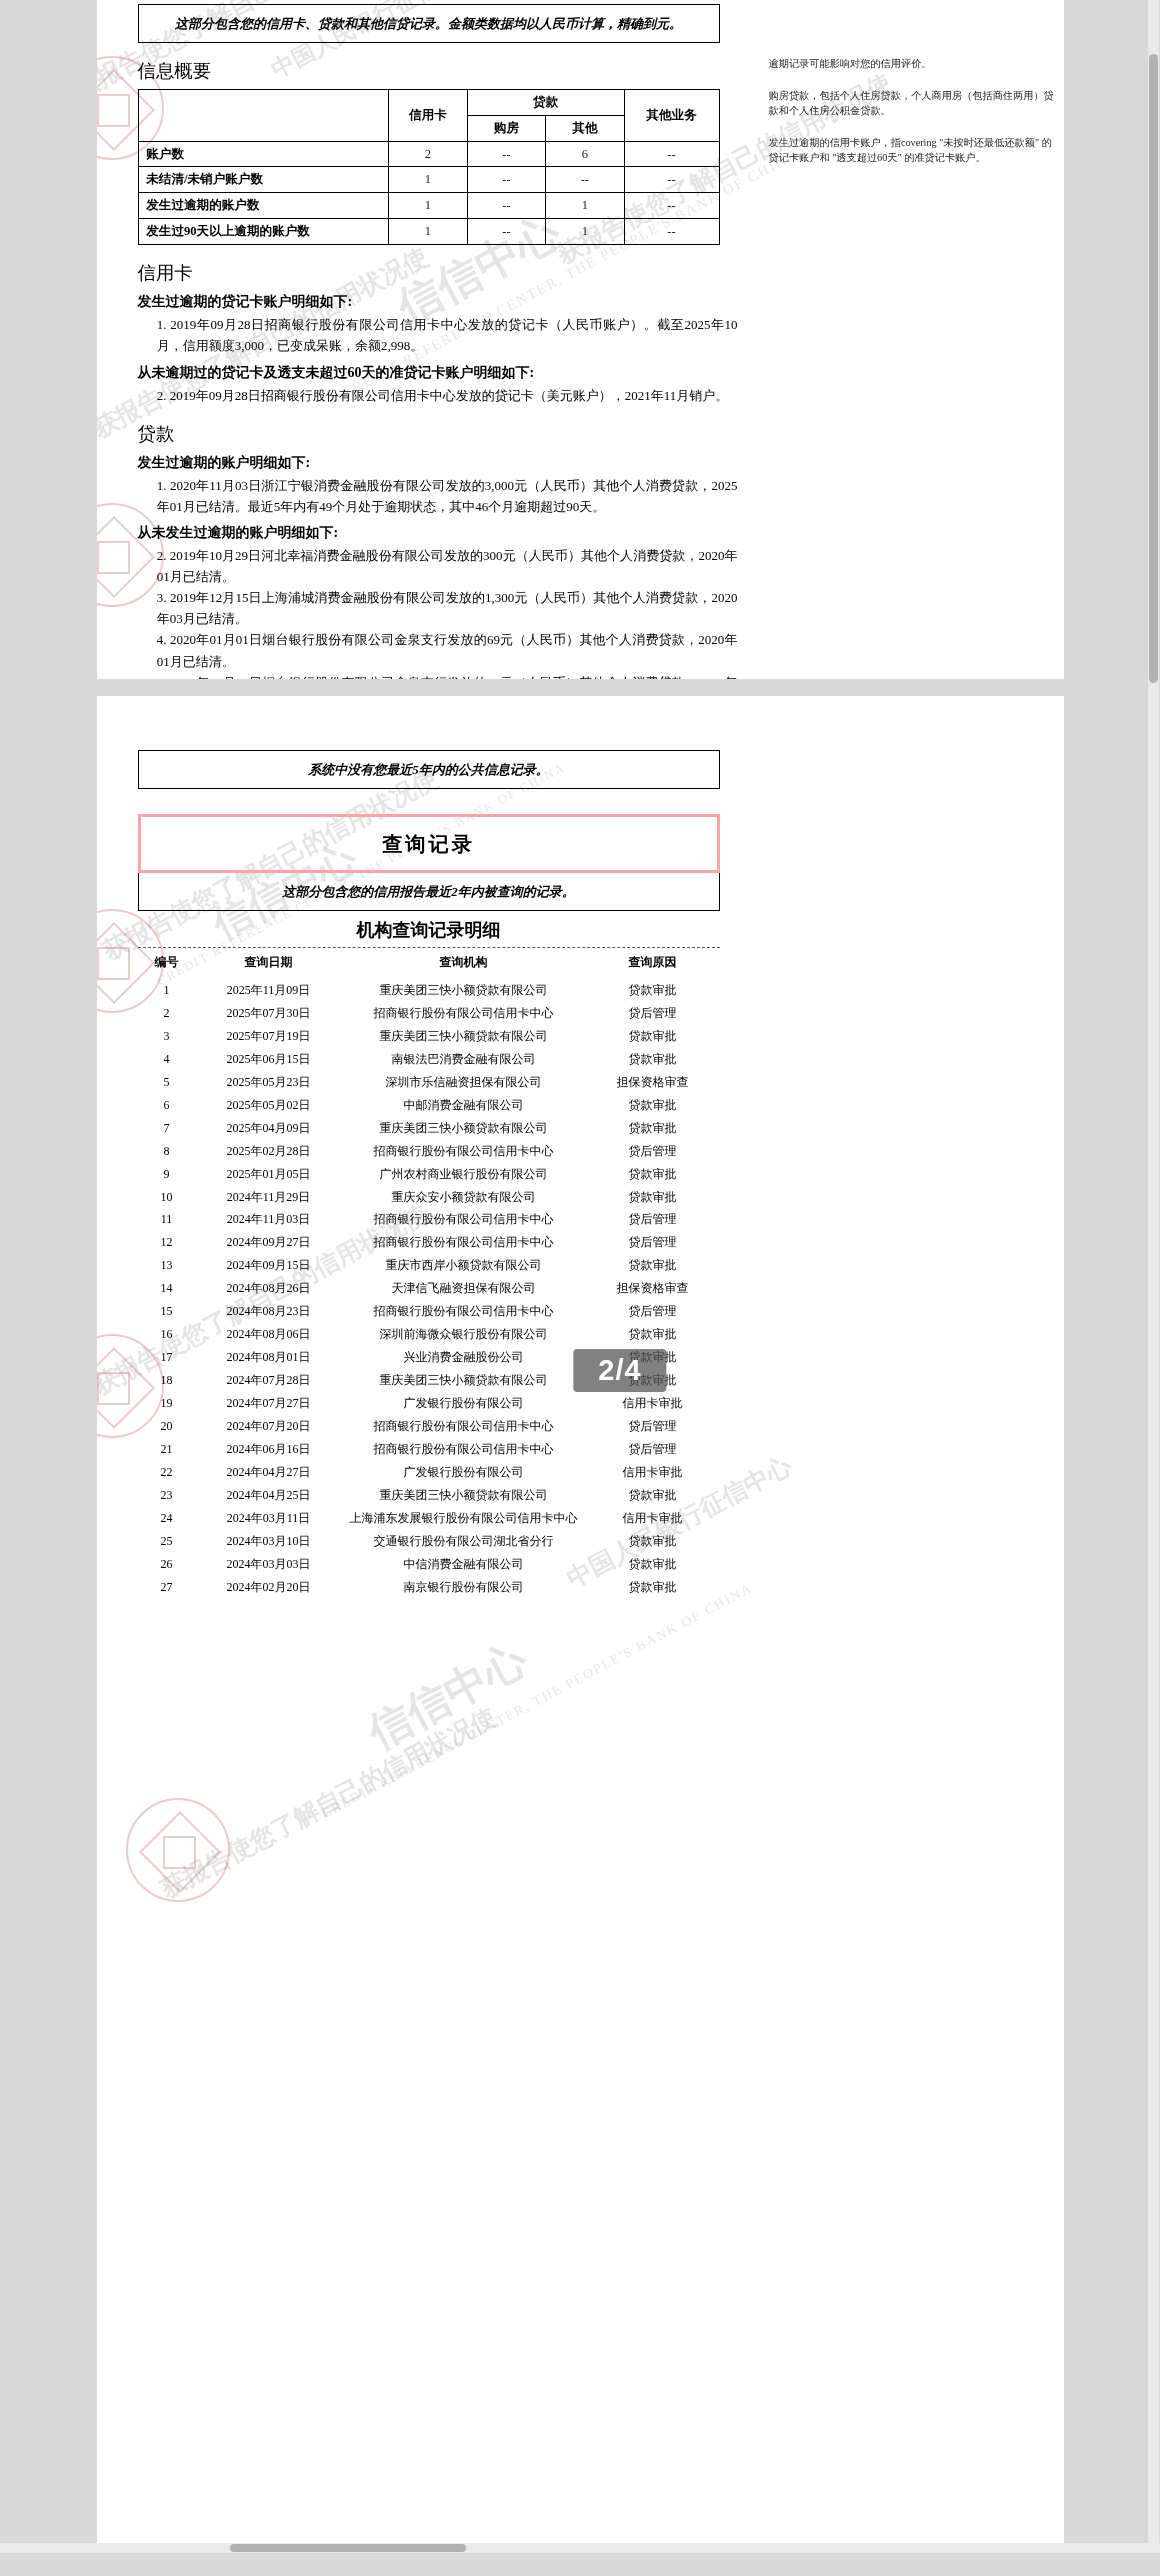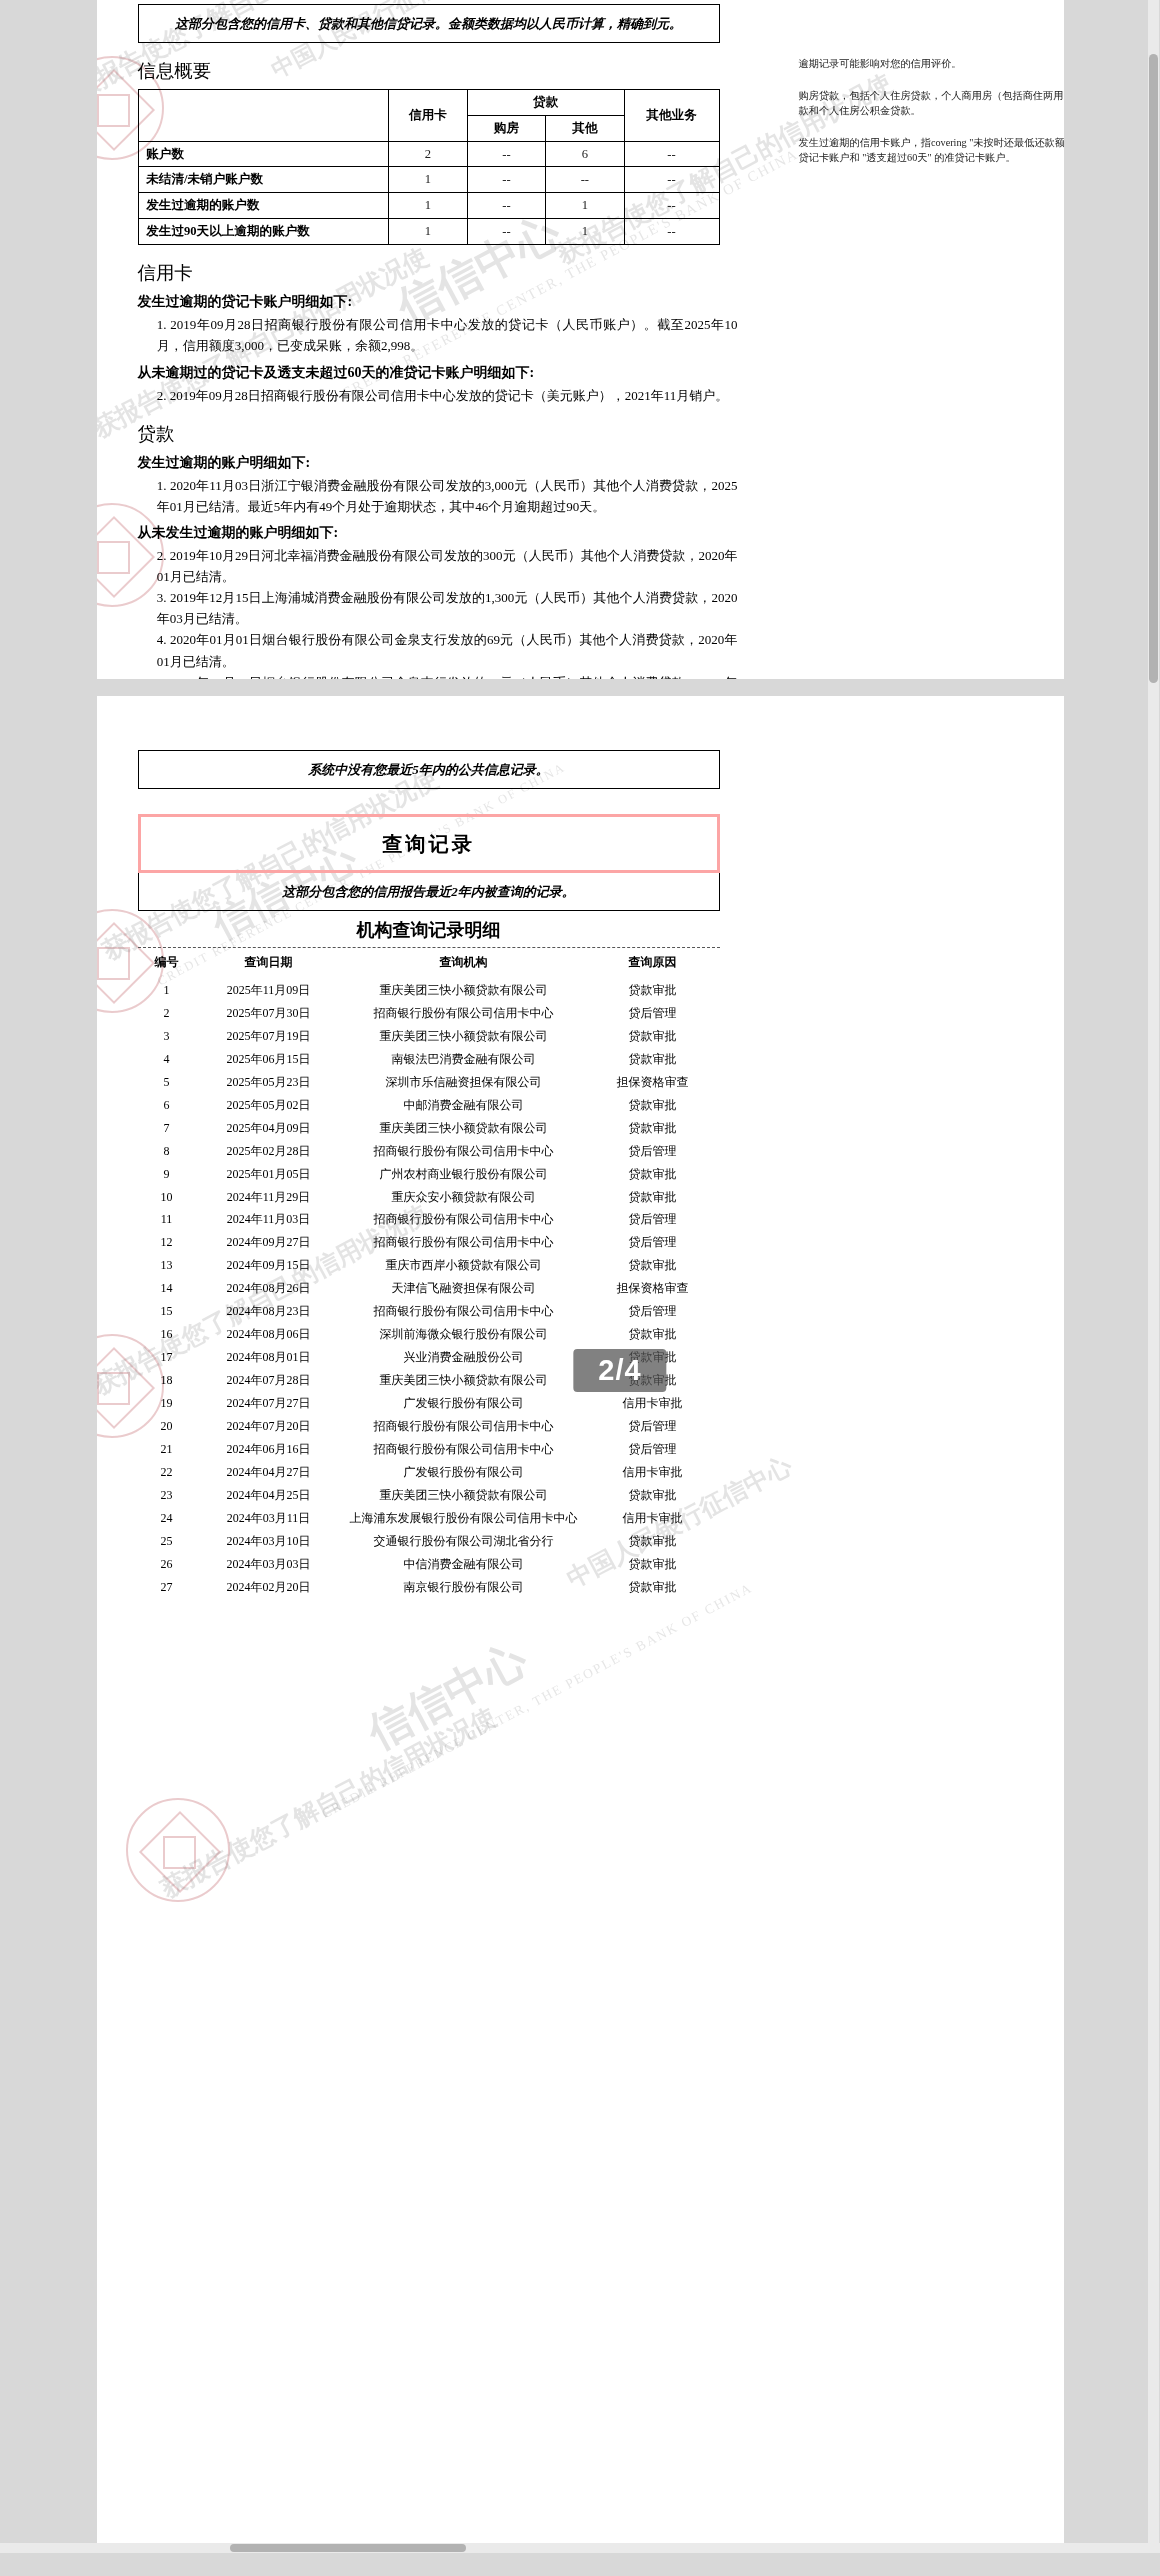--- a/index.html
+++ b/index.html
@@ -132,21 +132,21 @@
     text-align: left;
     padding-left: 7.7px;
     width: 230px;
   }
   table.summary td.val { font-weight: normal; width: 72px; color: #222; }
   table.summary td.val.wide { width: 87px; }
 
   
   .side-notes {
     position: absolute;
-    left: 702px;
+    left: 672px;
     top: 56px;
     width: 290px;
     font-size: 10.2px;
     line-height: 1.5;
     color: #1a1a1a;
     z-index: 4;
   }
   .side-notes p { margin-bottom: 16.4px; }
 
   

